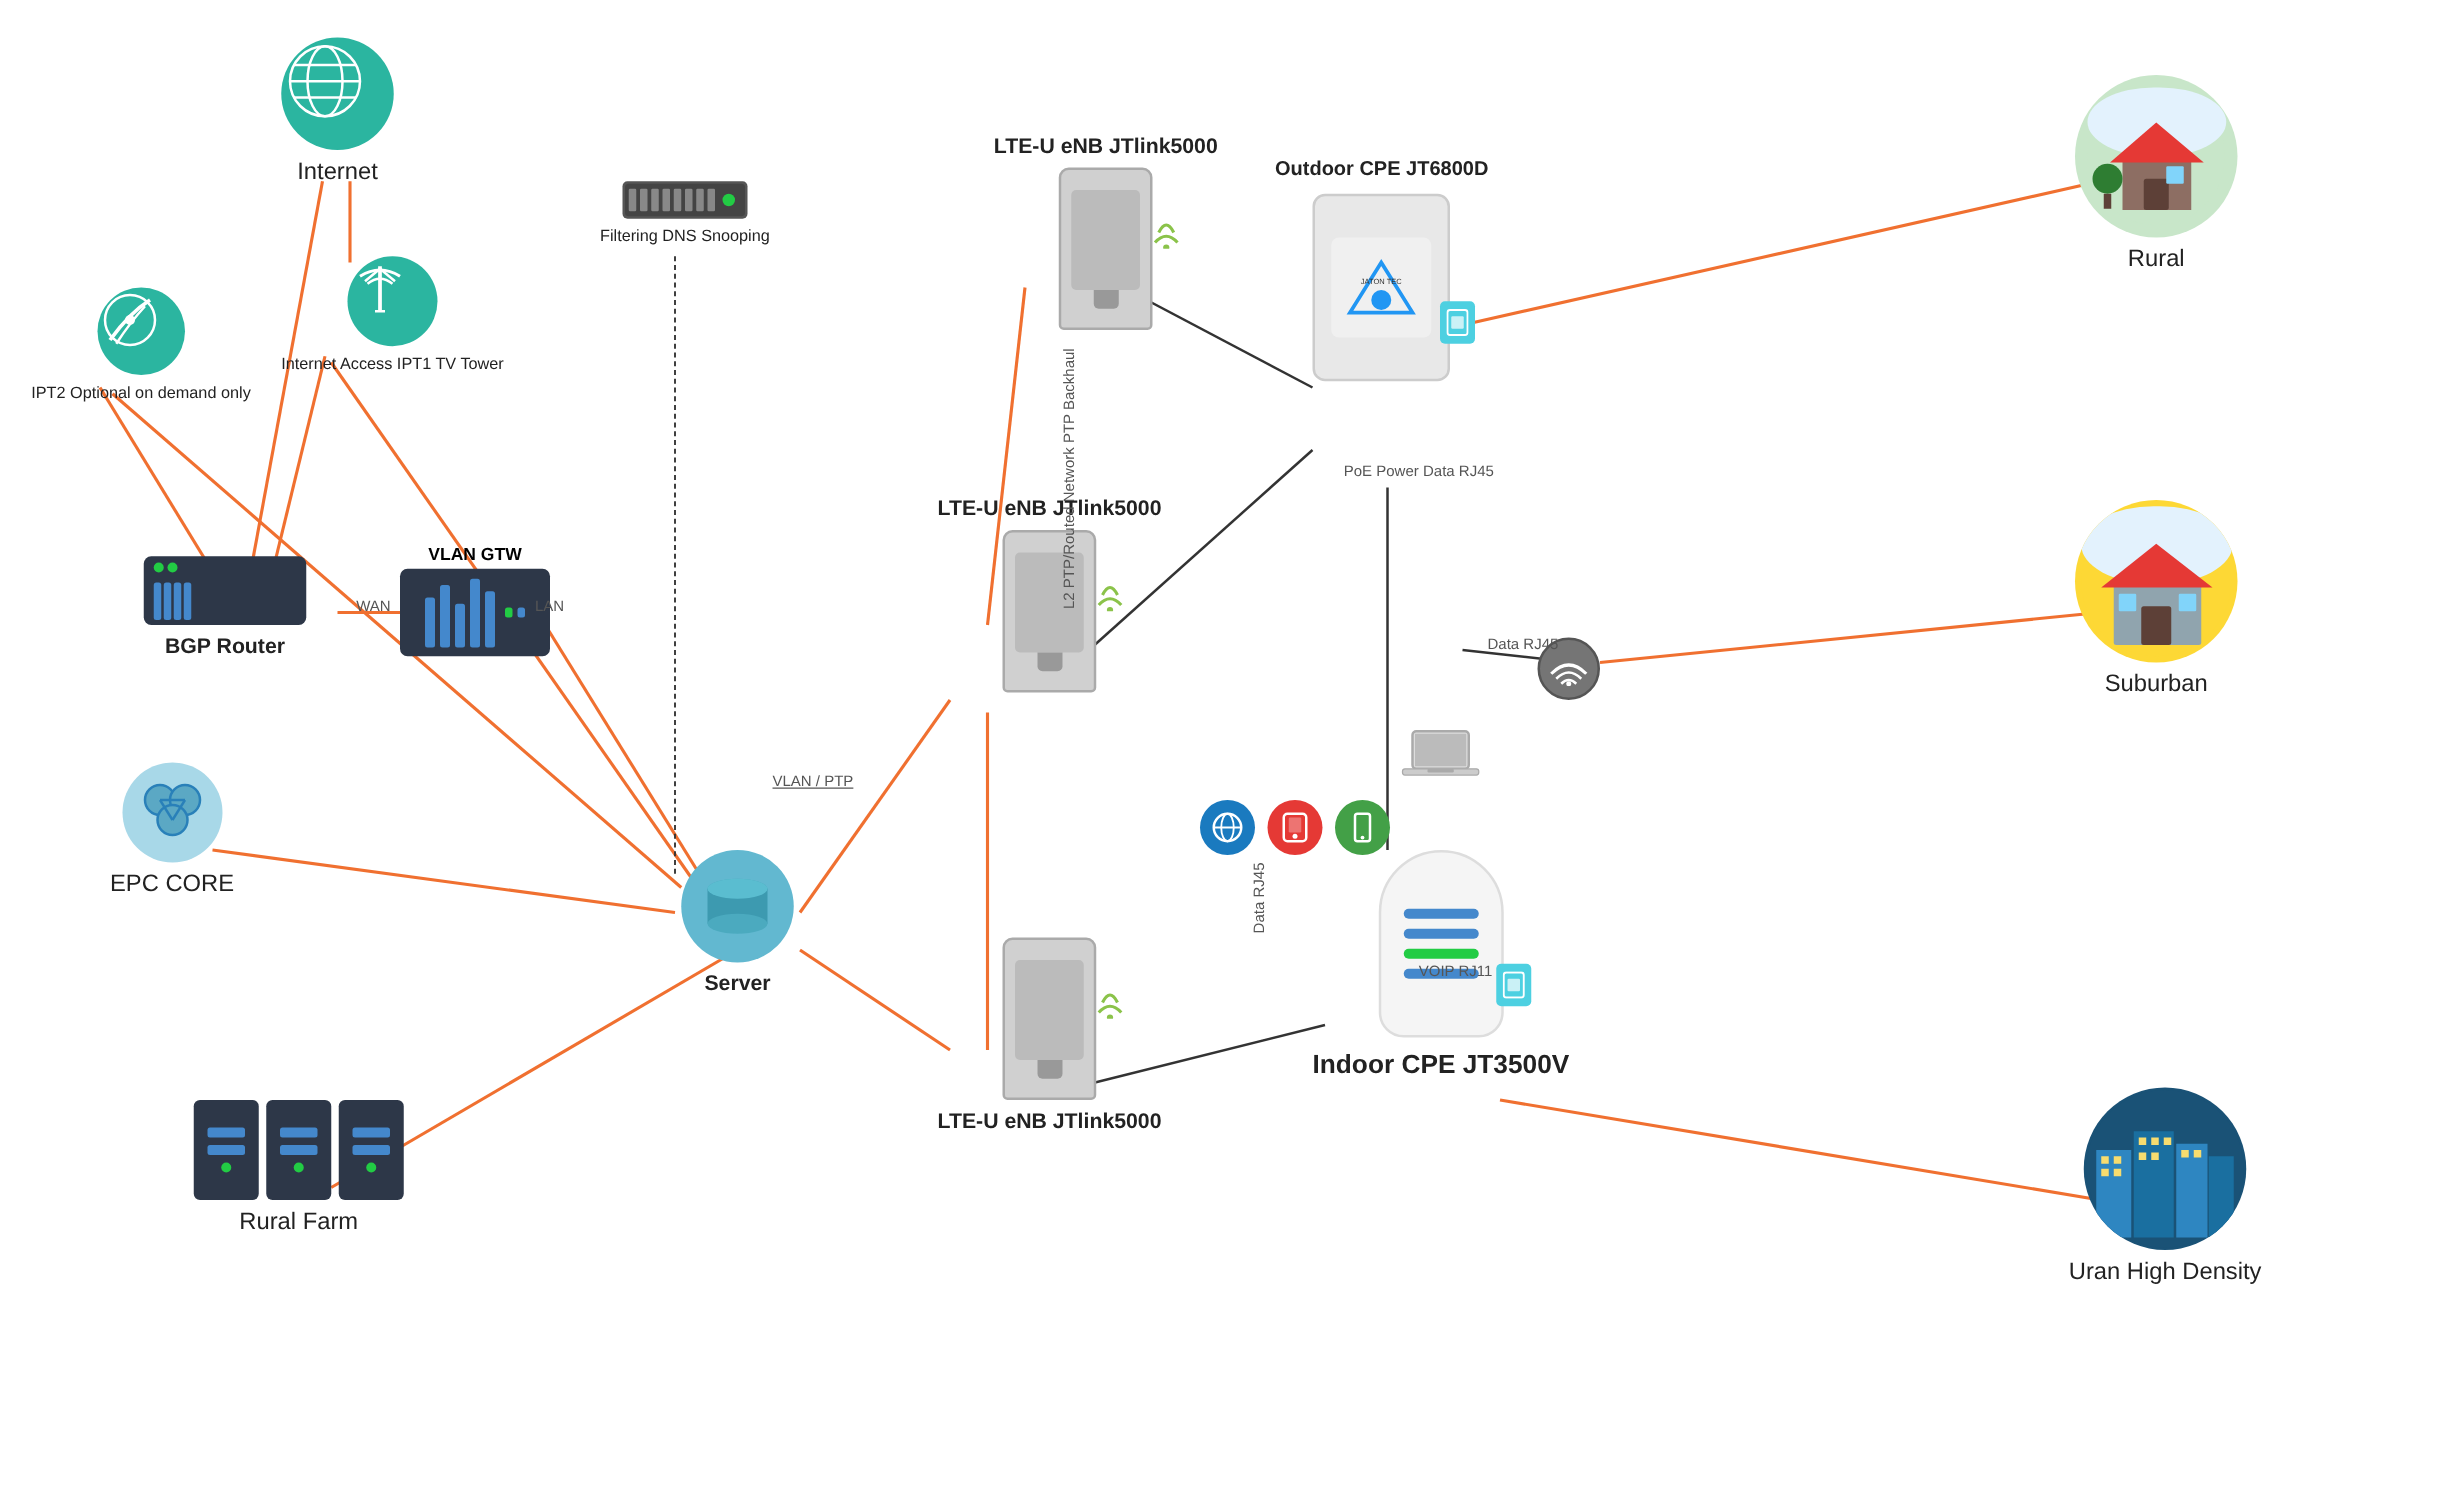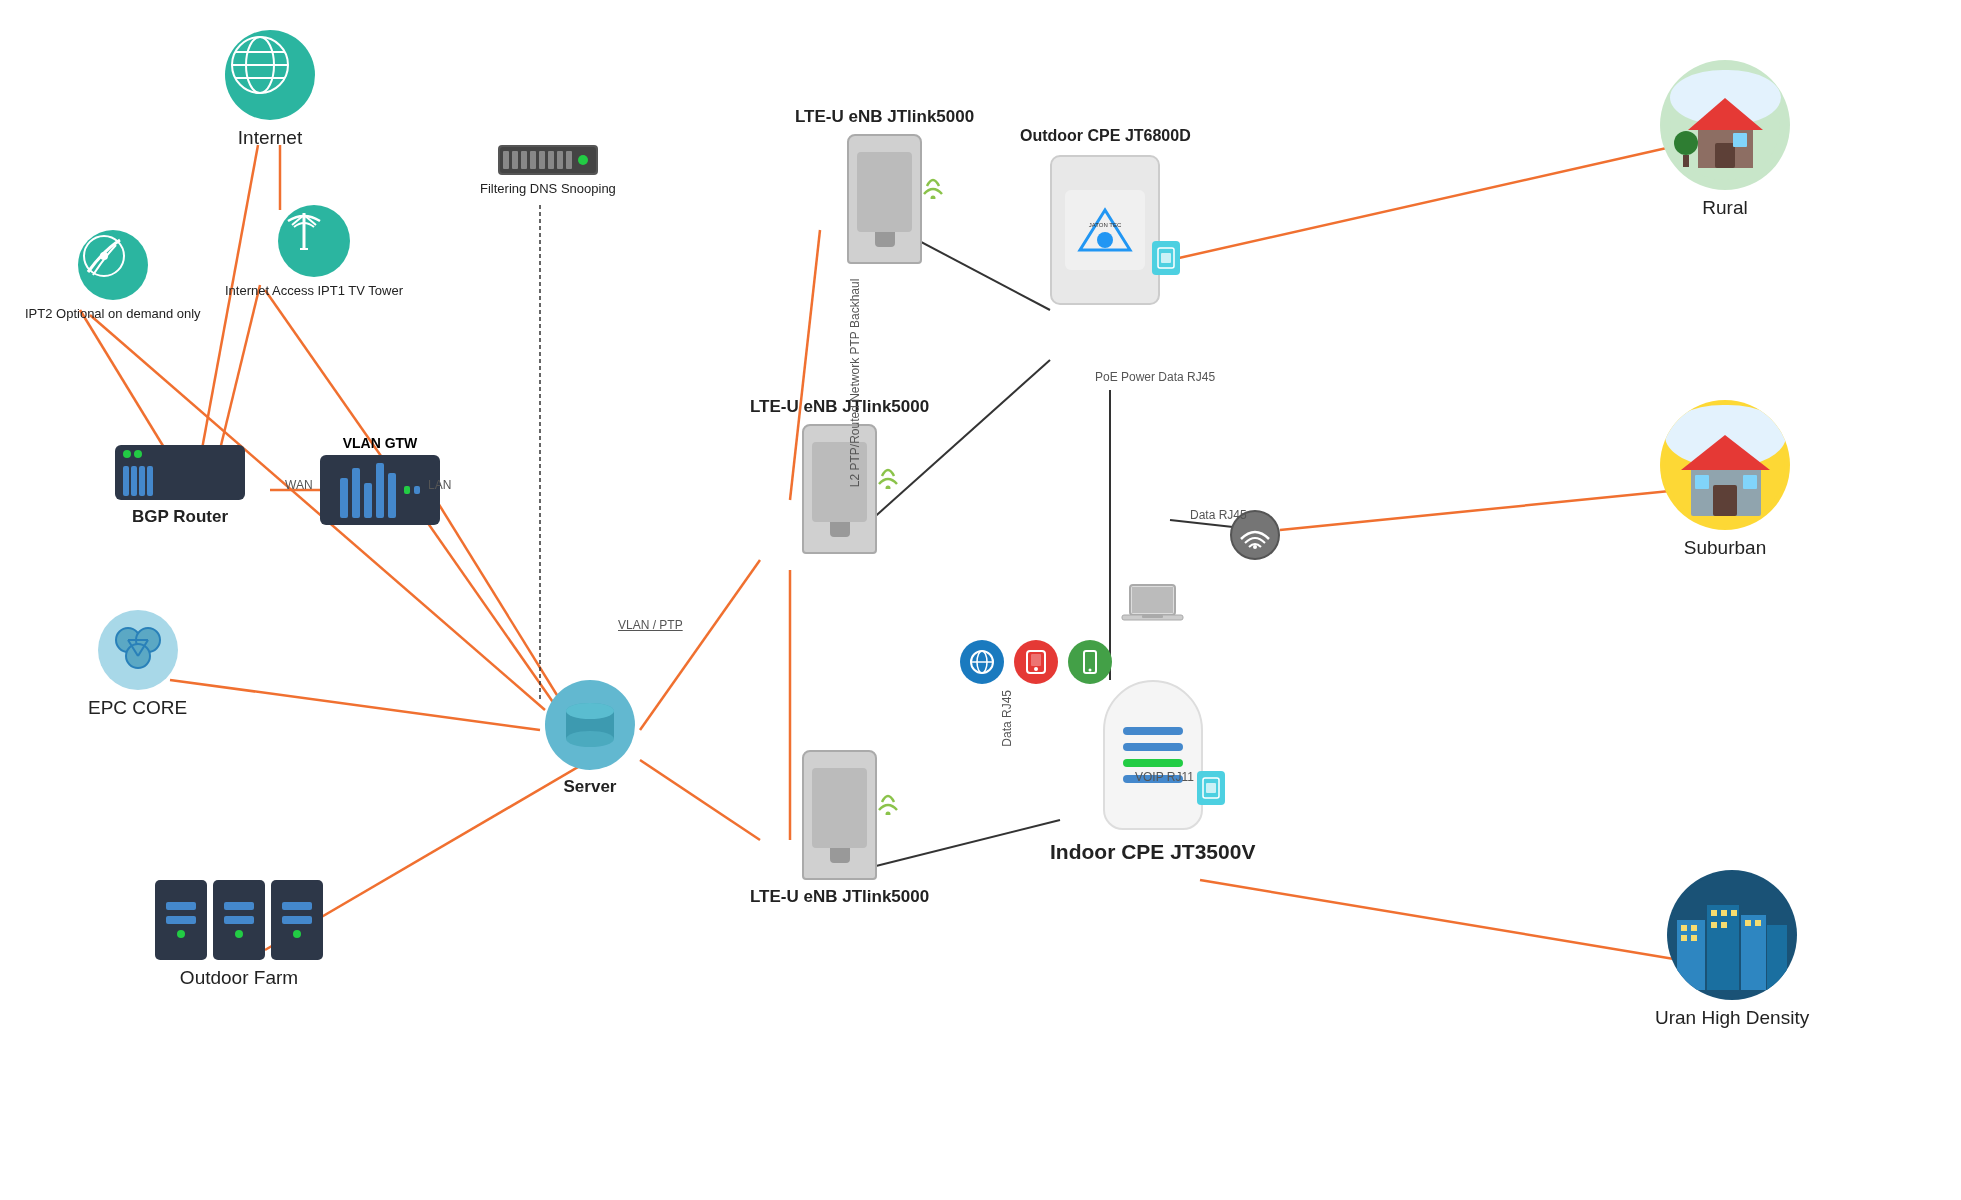--- a/index.html
+++ b/index.html
@@ -372,21 +372,21 @@
       <div style="width:30px;height:8px;background:#4488cc;border-radius:2px;"></div>
       <div style="width:30px;height:8px;background:#4488cc;border-radius:2px;"></div>
       <div style="width:8px;height:8px;background:#22cc44;border-radius:50%;"></div>
     </div>
     <div style="width:52px;height:80px;background:#2d3748;border-radius:5px;display:flex;flex-direction:column;align-items:center;justify-content:center;gap:6px;">
       <div style="width:30px;height:8px;background:#4488cc;border-radius:2px;"></div>
       <div style="width:30px;height:8px;background:#4488cc;border-radius:2px;"></div>
       <div style="width:8px;height:8px;background:#22cc44;border-radius:50%;"></div>
     </div>
   </div>
-  <div class="node-label">Outdoor Farm</div>
+  <div class="node-label">Rural Farm</div>
 </div>
 
 <div class="node" style="left:795px; top:100px;">
   <div class="node-label bold" style="margin-bottom:6px;">LTE-U eNB
 JTlink5000</div>
   <div style="position:relative;">
     <div style="width:75px;height:130px;background:#d0d0d0;border-radius:8px 8px 4px 4px;border:2px solid #aaa;display:flex;flex-direction:column;align-items:center;justify-content:center;">
       <div style="width:55px;height:80px;background:#bbb;border-radius:4px;"></div>
       <div style="width:20px;height:15px;background:#999;border-radius:0 0 4px 4px;"></div>
     </div>
@@ -457,21 +457,21 @@
 
     <div style="position:absolute;right:-20px;bottom:30px;width:28px;height:34px;background:#4dd0e1;border-radius:4px;display:flex;align-items:center;justify-content:center;">
       <svg width="18" height="22" viewBox="0 0 18 22">
         <rect x="1" y="1" width="16" height="20" rx="2" fill="none" stroke="white" stroke-width="1.5"></rect>
         <rect x="4" y="6" width="10" height="10" rx="1" fill="white" opacity="0.7"></rect>
       </svg>
     </div>
   </div>
 </div>
 
-<div class="conn-label" style="left:1075px; top:370px;margin-left:20px;">PoE Power
+<div class="conn-label" style="left:1075px; top:370px;">PoE Power
 Data RJ45</div>
 
 <div class="conn-label" style="left:1190px; top:508px;">Data RJ45</div>
 
 <div class="conn-label" style="left:1000px; top:690px;writing-mode:vertical-rl;transform:rotate(180deg);font-size:12px;">Data RJ45</div>
 
 <div class="conn-label" style="left:1135px; top:770px;">VOIP RJ11</div>
 
 <div style="position:absolute;left:960px;top:640px;display:flex;gap:10px;z-index:2;align-items:center;">
   <div class="service-circle internet-sc">

